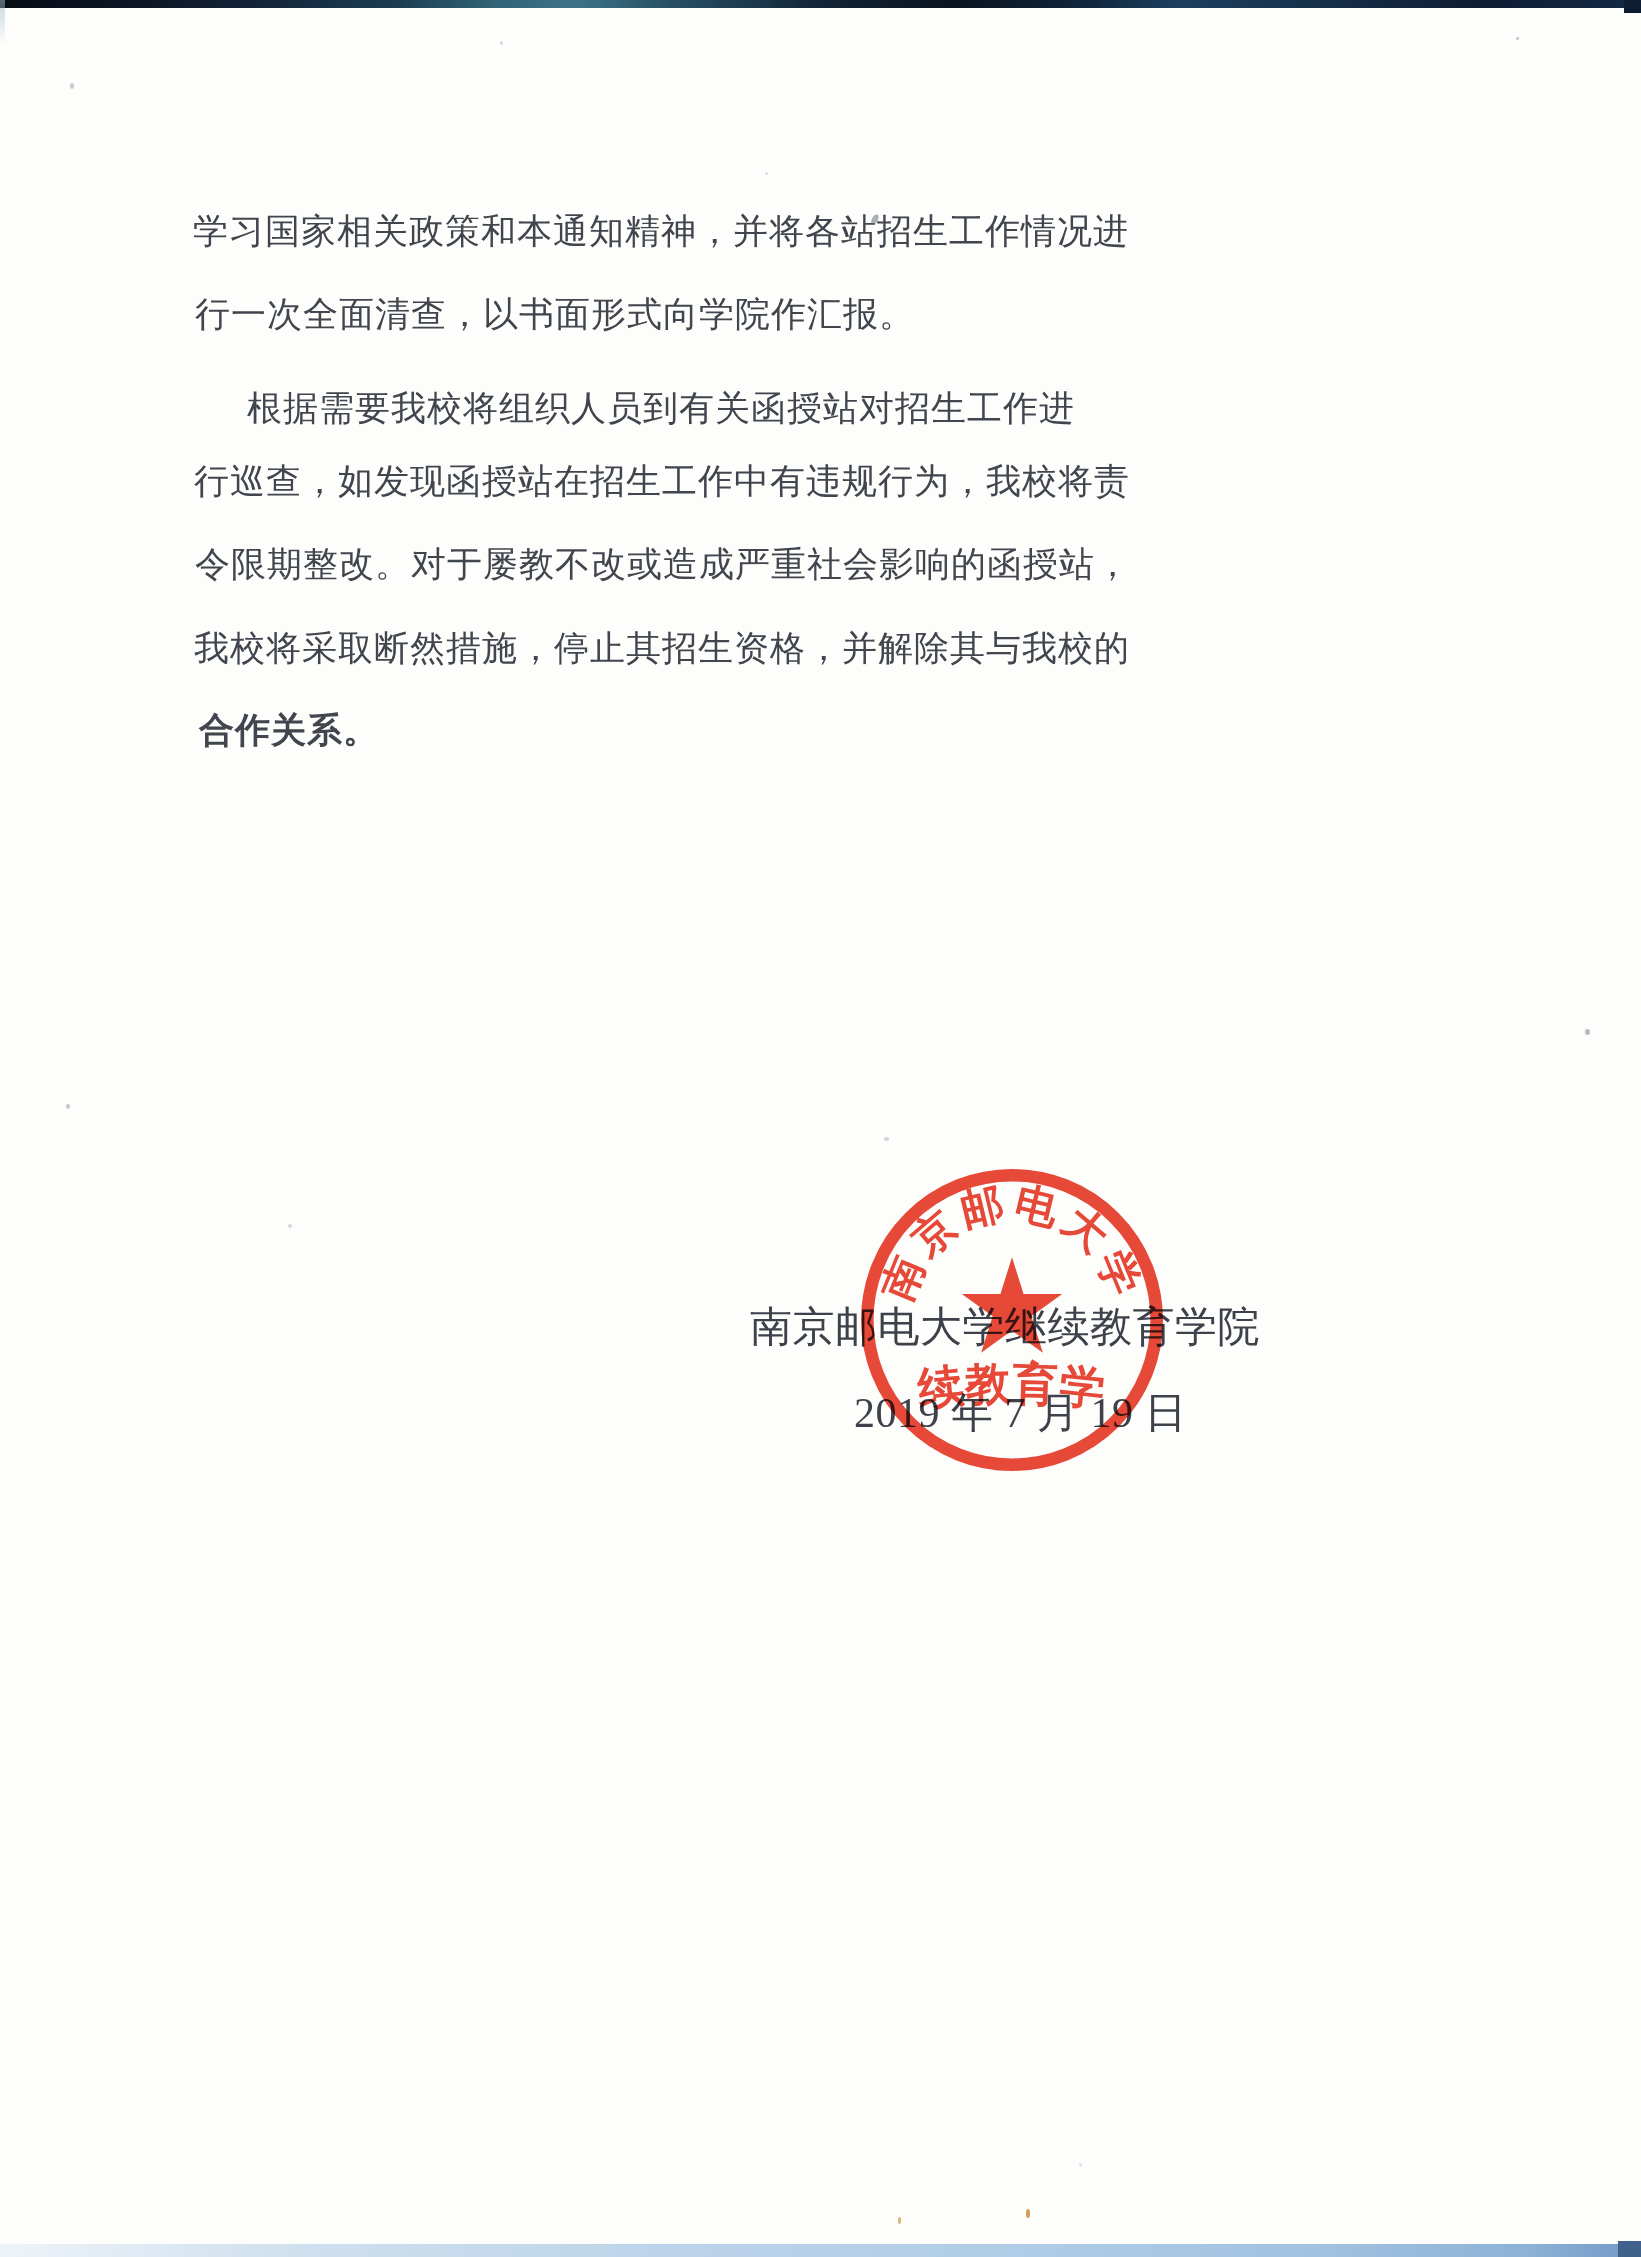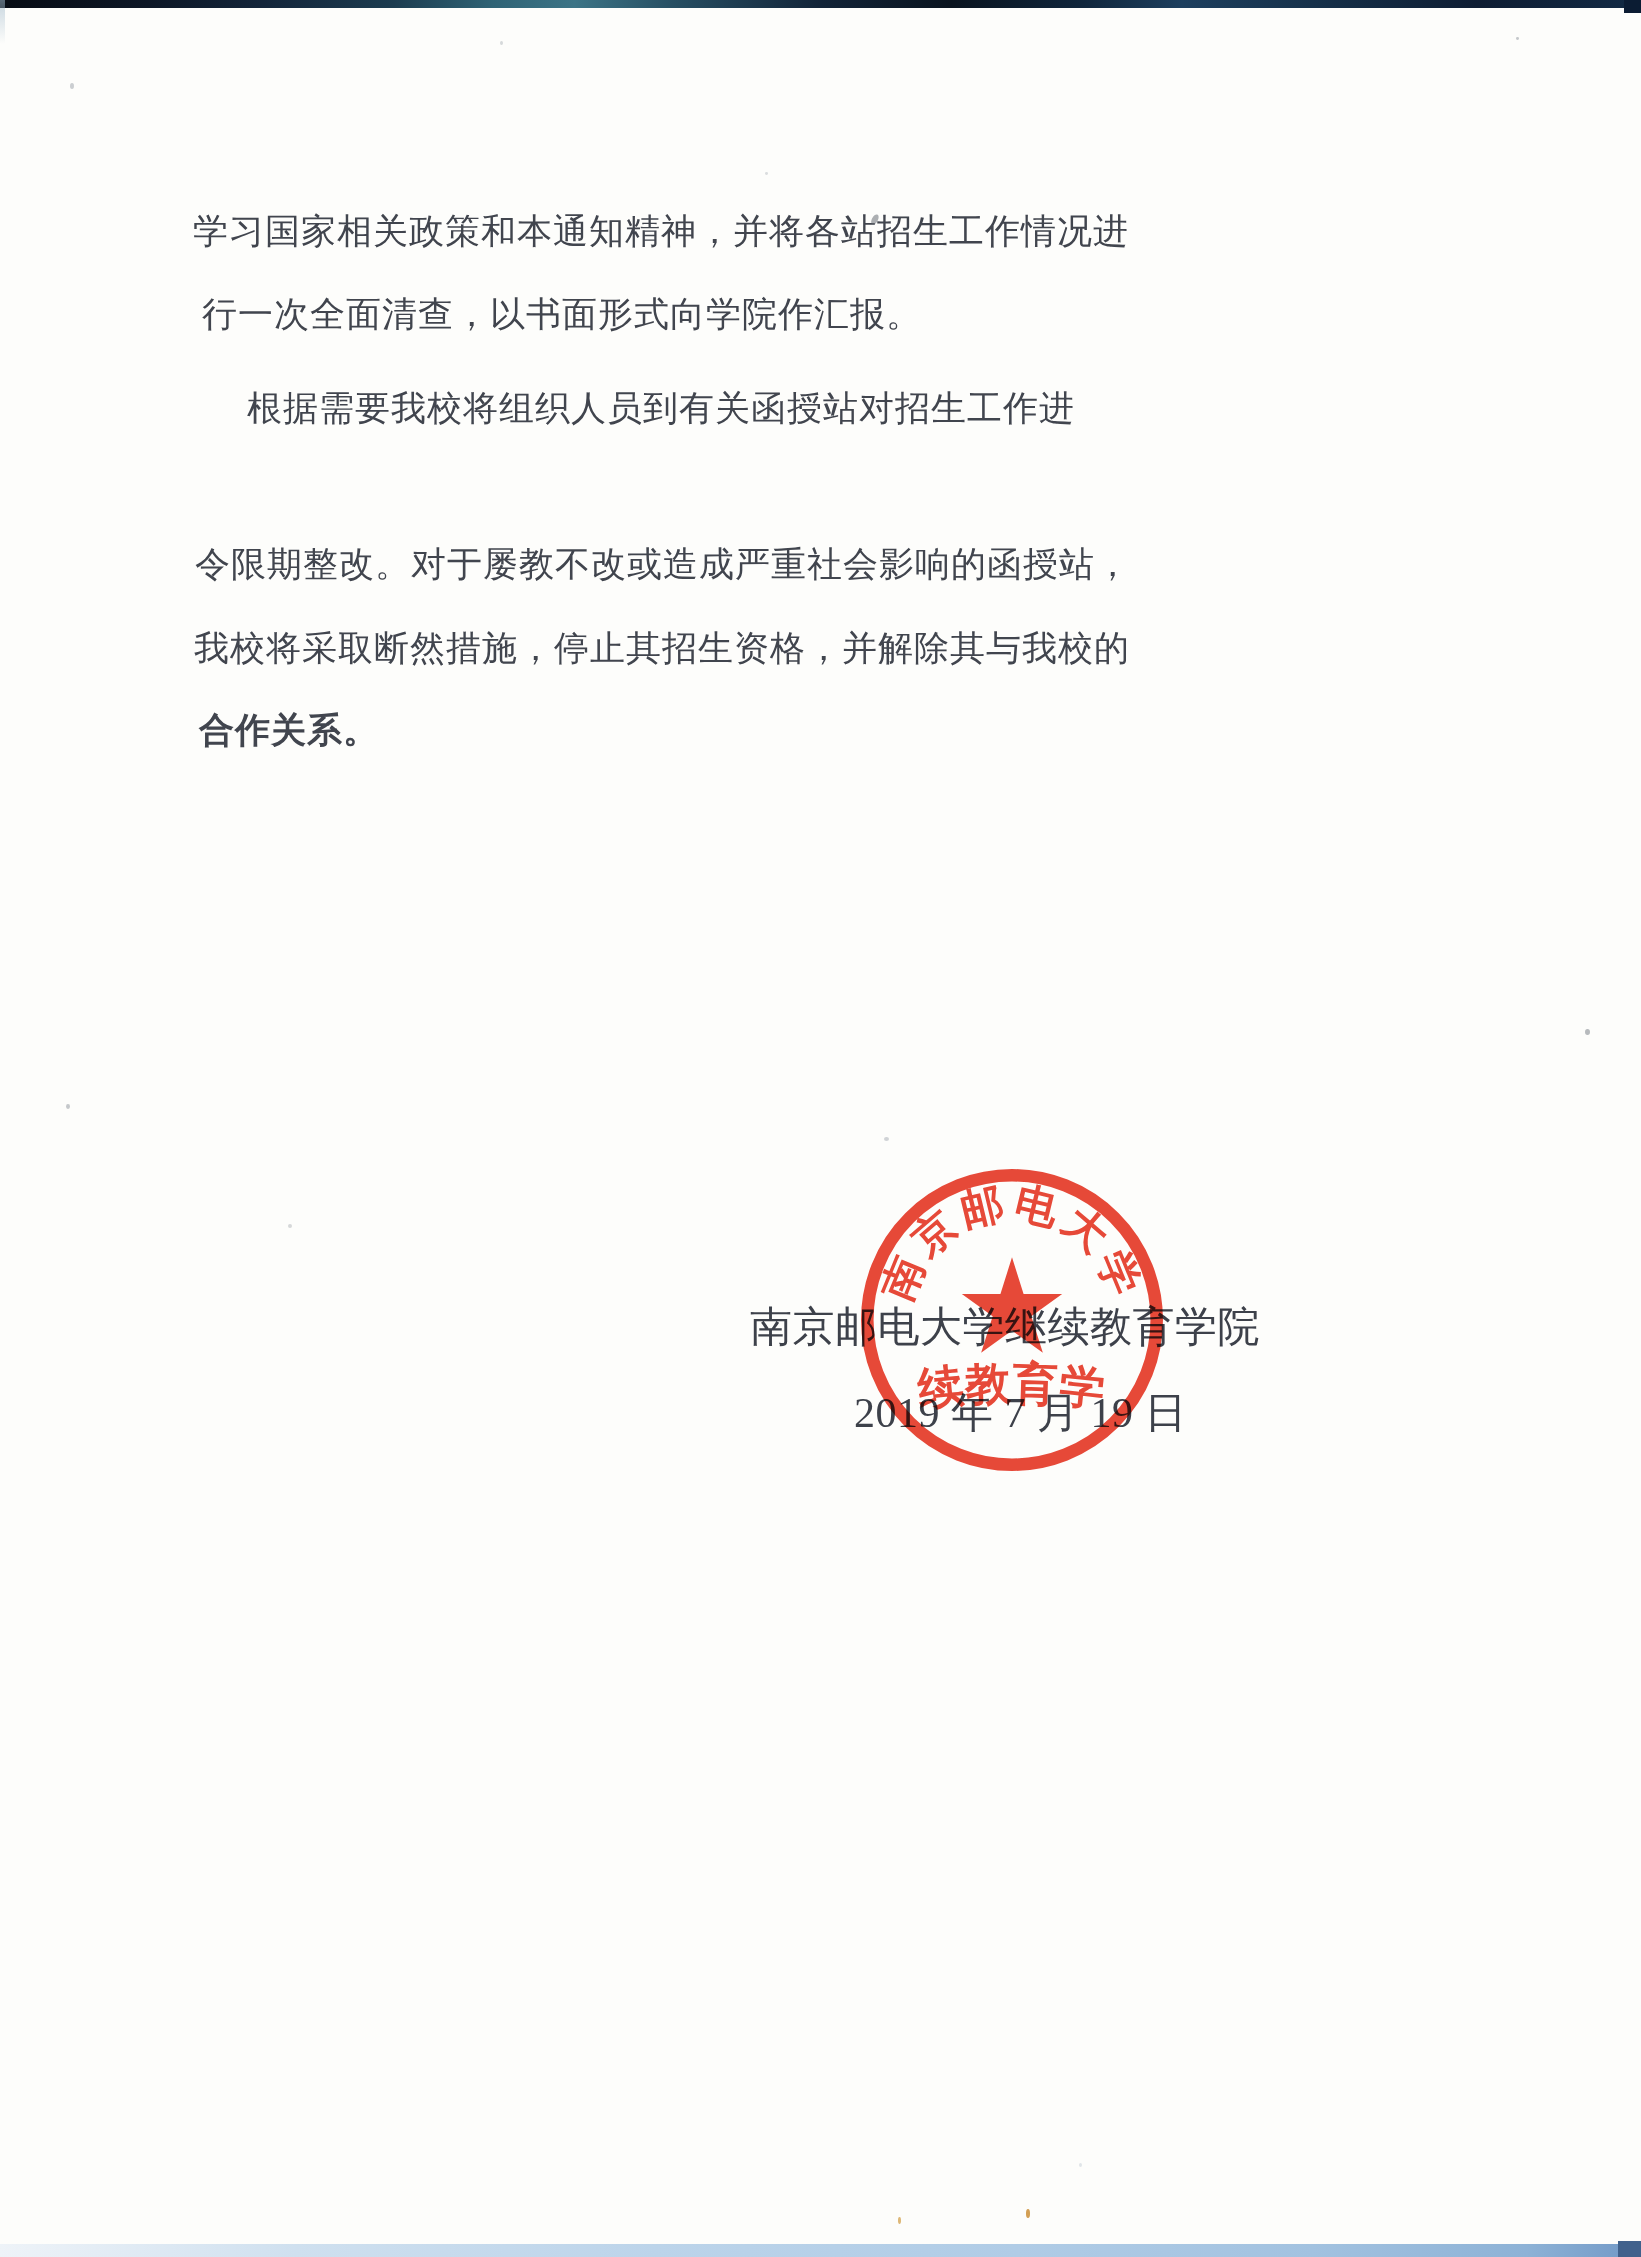--- a/index.html
+++ b/index.html
@@ -43,21 +43,21 @@
     background:linear-gradient(180deg,#9db6c8,rgba(255,255,255,0));
     opacity:.55;
   }
   
   .line{
     position:absolute;
     font-size:35px;line-height:1.22;letter-spacing:1px;
     color:var(--ink);white-space:nowrap;
   }
   .l0{left:193px;top:211px;}
-  .l1{left:202px;top:294px;}
+  .l1{left:195px;top:294px;}
   .l2{left:247px;top:388px;}
   .l3{left:194px;top:461px;}
   .l4{left:195px;top:544px;}
   .l5{left:194px;top:628px;}
   .l6{left:199px;top:710px;font-weight:bold;}
   .signature{
     position:absolute;left:750px;top:1299px;
     font-size:42px;letter-spacing:0.5px;color:#3d414a;white-space:nowrap;
   }
   .date{
@@ -97,20 +97,21 @@
 
   <div class="strip-top"></div>
   <div class="strip-top-endblock"></div>
   <div class="strip-bottom"></div>
   <div class="strip-bottom-corner"></div>
   <div class="edge-tinge-left"></div>
 
   <div class="line l0">学习国家相关政策和本通知精神，并将各站招生工作情况进</div>
   <div class="line l1">行一次全面清查，以书面形式向学院作汇报。</div>
   <div class="line l2">根据需要我校将组织人员到有关函授站对招生工作进</div>
+  <div class="line l3">行巡查，如发现函授站在招生工作中有违规行为，我校将责</div>
   <div class="line l4">令限期整改。对于屡教不改或造成严重社会影响的函授站，</div>
   <div class="line l5">我校将采取断然措施，停止其招生资格，并解除其与我校的</div>
   <div class="line l6">合作关系。</div>
 
   <div class="signature">南京邮电大学继续教育学院</div>
   <div class="date">2019 年 7 月 19 日</div>
 
   <svg class="seal" viewBox="0 0 340 340" xmlns="http://www.w3.org/2000/svg">
     <circle cx="170" cy="170" r="150" fill="none" stroke="#e63928" stroke-width="13"></circle>
     <polygon fill="#e63928" points="170,105 182,143 222,143 190,166 202,204 170,181 138,204 150,166 118,143 158,143"></polygon>

